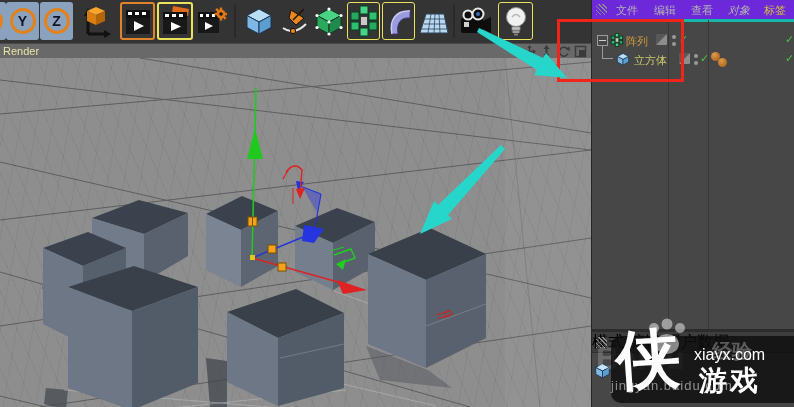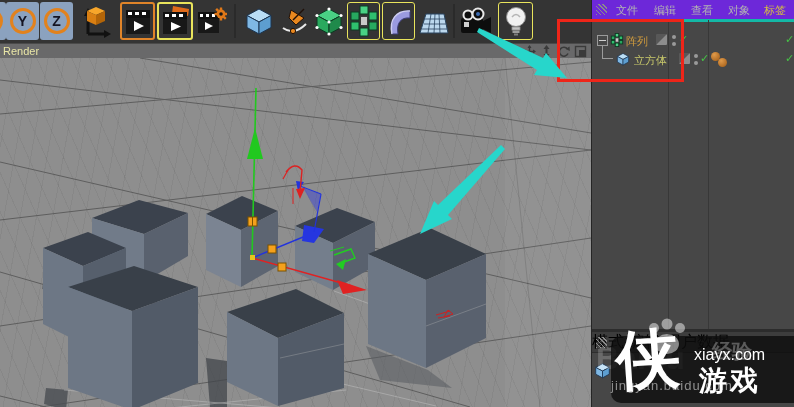--- a/index.html
+++ b/index.html
@@ -377,21 +377,21 @@
     </g>
   </svg>
 </div>
 
 <div class="panel">
   <div class="pmenu">
     <div class="grip"></div>
     <span class="mi" style="left:24px;">文件</span>
     <span class="mi" style="left:62px;">编辑</span>
     <span class="mi" style="left:99px;">查看</span>
-    <span class="mi" style="left:136px;">对象</span>
+    <span class="mi" style="left:136px;font-style:italic;">对象</span>
     <span class="mi hl" style="left:172px;">标签</span>
   </div>
 
   <div class="omdiv" style="left:76px;"></div>
   <div class="omdiv" style="left:116px;"></div>
 
   <div class="omrow" style="top:31px;">
     <div class="expandbox">
         <div class="minus"></div>
       </div>

